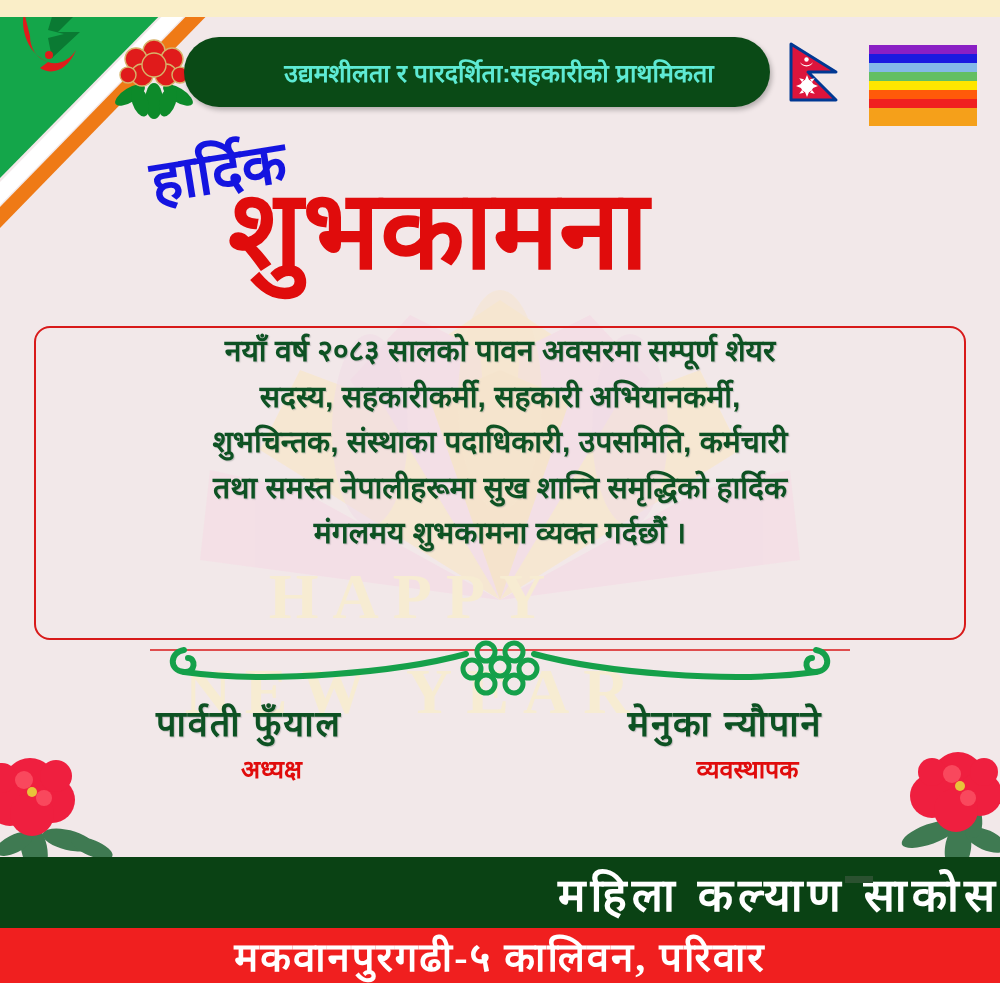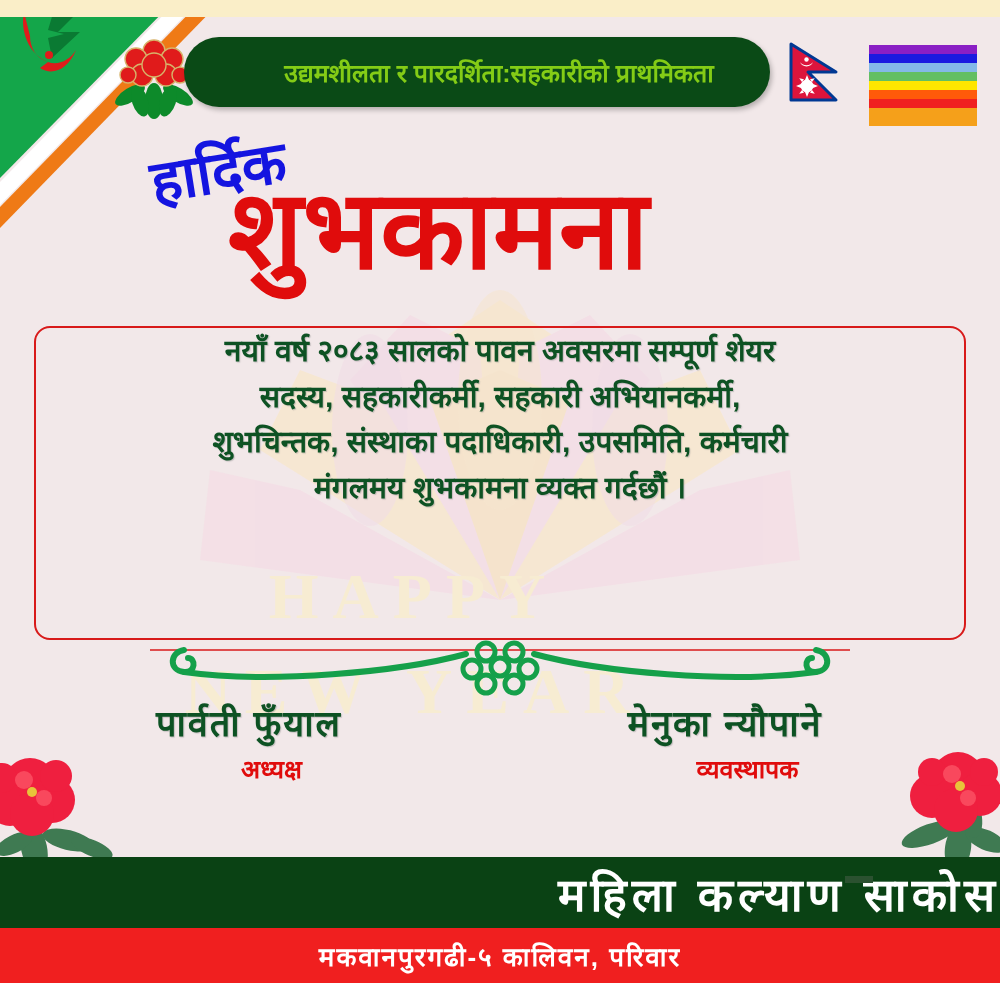--- a/index.html
+++ b/index.html
@@ -29,21 +29,21 @@
   
   .header-row{position:absolute;left:0;top:17px;width:1000px;height:105px;z-index:5;}
   .rose-head{position:absolute;left:108px;top:12px;width:92px;height:92px;}
   .banner{
     position:absolute;left:184px;top:20px;width:586px;height:70px;
     background:#0a4a16;border-radius:36px;
     display:flex;align-items:center;justify-content:center;
     box-shadow:2px 3px 5px rgba(0,0,0,.25);
   }
   .banner-text{
-    color:#84cc16;font-size:25px;font-weight:700;white-space:nowrap;
+    color:#5eead4;font-size:25px;font-weight:700;white-space:nowrap;
     font-family:"Liberation Sans","DejaVu Sans",sans-serif;
     margin-left:44px;
   }
   .flag-np{position:absolute;left:788px;top:25px;width:68px;height:82px;}
   .flag-coop{position:absolute;left:869px;top:28px;width:108px;height:72px;border:0;}
   .flag-coop div{height:9px;width:100%;}
 
   
   .greet{position:absolute;left:0;top:120px;width:1000px;height:190px;z-index:5;}
   .greet-hardik{
@@ -93,21 +93,21 @@
     display:flex;align-items:center;justify-content:flex-end;z-index:7;
   }
   .footer-green-text{
     color:#ffffff;font-size:46px;font-weight:700;letter-spacing:5px;white-space:nowrap;
   }
   .footer-red{
     position:absolute;left:0;top:928px;width:1000px;height:55px;background:#f01f1f;
     display:flex;align-items:center;justify-content:center;z-index:7;
   }
   .footer-red-text{
-    color:#ffffff;font-size:26px;font-weight:700;letter-spacing:2px;white-space:nowrap;
+    color:#ffffff;font-size:40px;font-weight:700;letter-spacing:2px;white-space:nowrap;font-family:Liberation Serif, serif;
   }
   .footer-dash{position:absolute;left:845px;top:876px;width:28px;height:7px;background:#2b5130;z-index:8;}
 </style>
 </head>
 <body>
 
 <div class="card">
 
   <div class="wm-layer">
     <svg width="1000" height="983" viewBox="0 0 1000 983">
@@ -208,20 +208,21 @@
 
   <div class="greet">
     <div class="greet-hardik">हार्दिक</div>
     <div class="greet-shubha">शुभकामना</div>
   </div>
 
   <div class="msgbox">
     <div class="msg-line">नयाँ वर्ष २०८३ सालको पावन अवसरमा सम्पूर्ण शेयर</div>
     <div class="msg-line">सदस्य, सहकारीकर्मी, सहकारी अभियानकर्मी,</div>
     <div class="msg-line">शुभचिन्तक, संस्थाका पदाधिकारी, उपसमिति, कर्मचारी</div>
+    <div class="msg-line">तथा समस्त नेपालीहरूमा सुख शान्ति समृद्धिको हार्दिक</div>
     <div class="msg-line">मंगलमय शुभकामना व्यक्त गर्दछौं ।</div>
   </div>
 
   <div class="divider">
     <svg width="700" height="60" viewBox="0 0 700 60">
       <line x1="0" y1="14" x2="700" y2="14" stroke="#d81a1a" stroke-width="1.6"></line>
       <g fill="none" stroke="#15a04a" stroke-width="6" stroke-linecap="round">
         <path d="M34,14 C20,16 18,34 34,36 C46,37 46,22 38,22"></path>
         <path d="M34,36 C120,48 250,36 316,18"></path>
         <path d="M666,14 C680,16 682,34 666,36 C654,37 654,22 662,22"></path>

